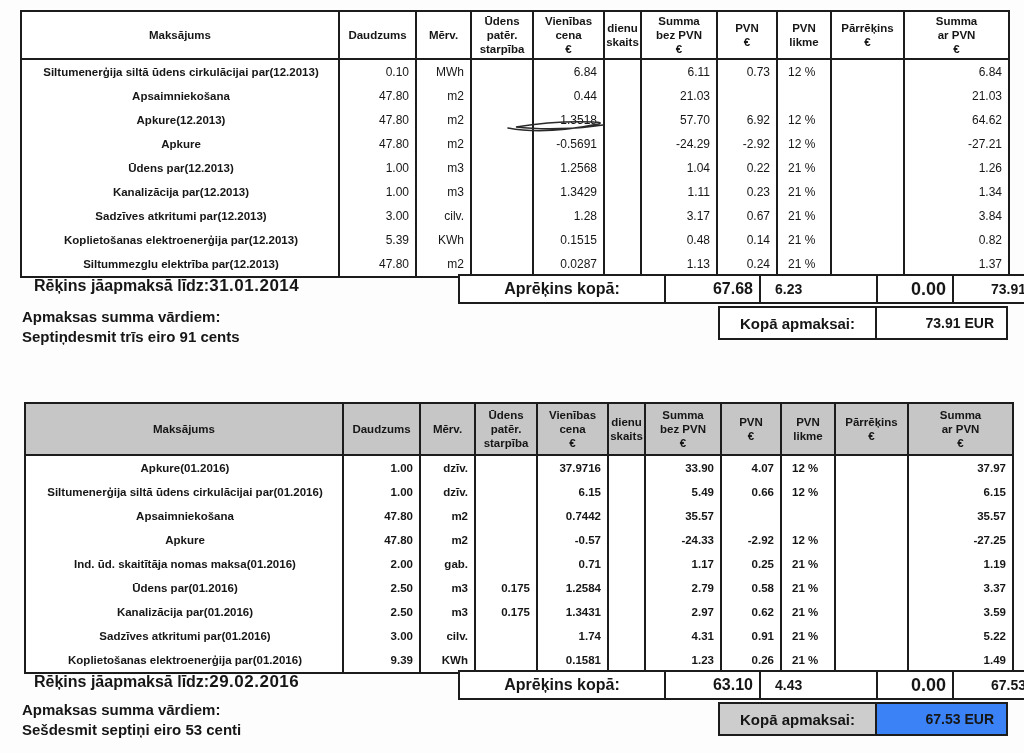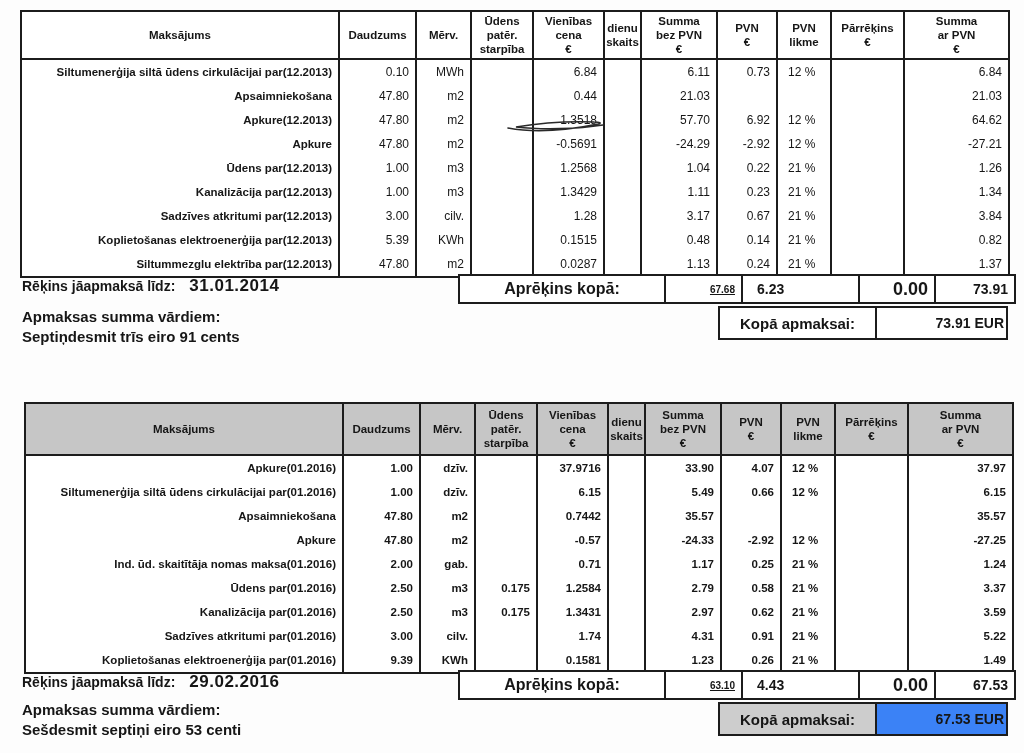--- a/index.html
+++ b/index.html
@@ -16,49 +16,49 @@
   .inv-table td{border-top:none;border-bottom:none;}
   .inv-table th{
     font-size:11.5px;font-weight:bold;text-align:center;vertical-align:middle;
     white-space:pre-line;line-height:1.22;padding:2px 1px;
   }
   #table-0 th{height:42px;}
   #table-1 th{height:46px;background:#c6c6c6;}
   .inv-table td{
     font-size:12px;height:24px;padding:0 6px;vertical-align:middle;white-space:nowrap;overflow:hidden;
   }
-  .inv-table td.c0{font-weight:bold;font-size:11.5px;text-align:right;padding-left:8px;}
+  .inv-table td.c0{font-weight:bold;font-size:11.5px;text-align:center;padding-left:8px;}
   .inv-table td.c1,.inv-table td.c2,.inv-table td.c3,.inv-table td.c4,
   .inv-table td.c6,.inv-table td.c7,.inv-table td.c9,.inv-table td.c10{text-align:right;}
   .inv-table td.c8{text-align:left;padding-left:10px;}
   #table-1 td{font-weight:bold;font-size:11.5px;}
 
   .due-line{position:absolute;left:22px;white-space:nowrap;}
-  .due-label{font-size:14px;font-weight:bold;}
-  .due-date{font-size:17px;font-weight:bold;margin-left:14px;letter-spacing:.5px;}
+  .due-label{font-size:16px;font-weight:bold;margin-left:12px;}
+  .due-date{font-size:17px;font-weight:bold;letter-spacing:.5px;}
 
   .totline{position:absolute;left:458px;display:flex;height:30px;}
   .totline .tbox{
     border:2px solid #1c1c1c;border-left:none;box-sizing:border-box;
     display:flex;align-items:center;font-weight:bold;background:#fff;
   }
   .totline .tbox:first-child{border-left:2px solid #1c1c1c;}
   .tot-label{width:208px;justify-content:center;font-size:16px;}
-  .tot-v0{width:77px;justify-content:flex-end;padding-right:6px;font-size:10px;text-decoration:underline;}
+  .tot-v0{width:95px;justify-content:flex-end;padding-right:6px;font-size:16px;}
   .tot-v1{width:117px;justify-content:flex-start;padding-left:14px;font-size:14px;}
   .tot-v2{width:76px;justify-content:flex-end;padding-right:6px;font-size:18px;}
   .tot-v3{width:80px;justify-content:flex-end;padding-right:6px;font-size:14px;}
 
   .kopa-line{position:absolute;left:718px;display:flex;height:34px;}
   .kopa-line .kbox{
     border:2px solid #1c1c1c;box-sizing:border-box;display:flex;align-items:center;
     font-weight:bold;background:#fff;
   }
   .kopa-label{width:157px;justify-content:center;font-size:15px;border-right:none !important;}
-  .kopa-value{width:133px;justify-content:flex-end;padding-right:2px;font-size:14px;}
+  .kopa-value{width:133px;justify-content:flex-end;padding-right:12px;font-size:14px;}
   .kopa-gray .kbox{background:#cdcdcd;}
   .kopa-gray .kopa-value{background:#3b82f6;}
 
   .words{position:absolute;left:22px;font-size:15px;font-weight:bold;line-height:1.2;}
   .words .w2{margin-top:2px;}
 
   .scribble{position:absolute;pointer-events:none;}
 </style>
 </head>
 <body>
@@ -351,21 +351,21 @@
           <td class="c0">Ind. ūd. skaitītāja nomas maksa(01.2016)</td>
           <td class="c1">2.00</td>
           <td class="c2">gab.</td>
           <td class="c3"></td>
           <td class="c4">0.71</td>
           <td class="c5"></td>
           <td class="c6">1.17</td>
           <td class="c7">0.25</td>
           <td class="c8">21 %</td>
           <td class="c9"></td>
-          <td class="c10">1.24</td>
+          <td class="c10">1.19</td>
         </tr>
         <tr>
           <td class="c0">Ūdens par(01.2016)</td>
           <td class="c1">2.50</td>
           <td class="c2">m3</td>
           <td class="c3">0.175</td>
           <td class="c4">1.2584</td>
           <td class="c5"></td>
           <td class="c6">2.79</td>
           <td class="c7">0.58</td>

